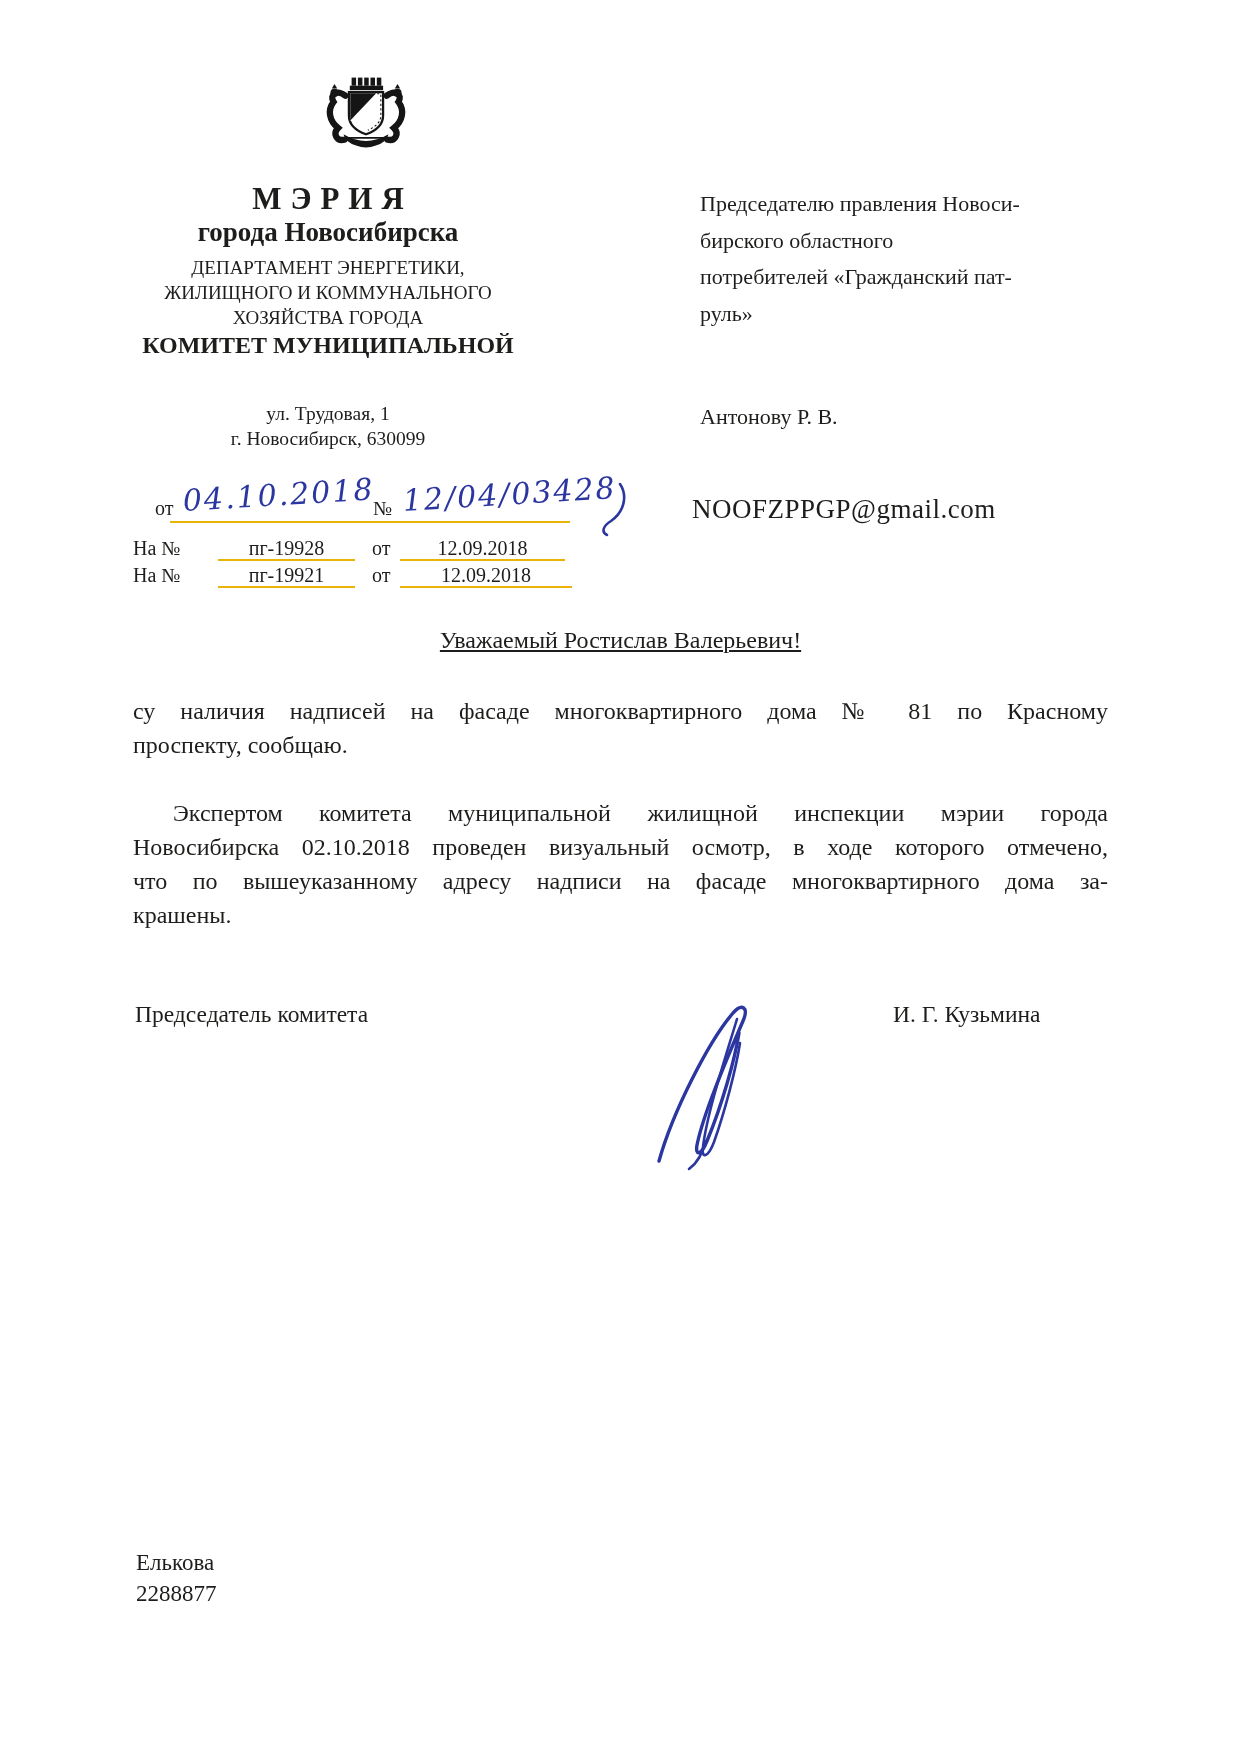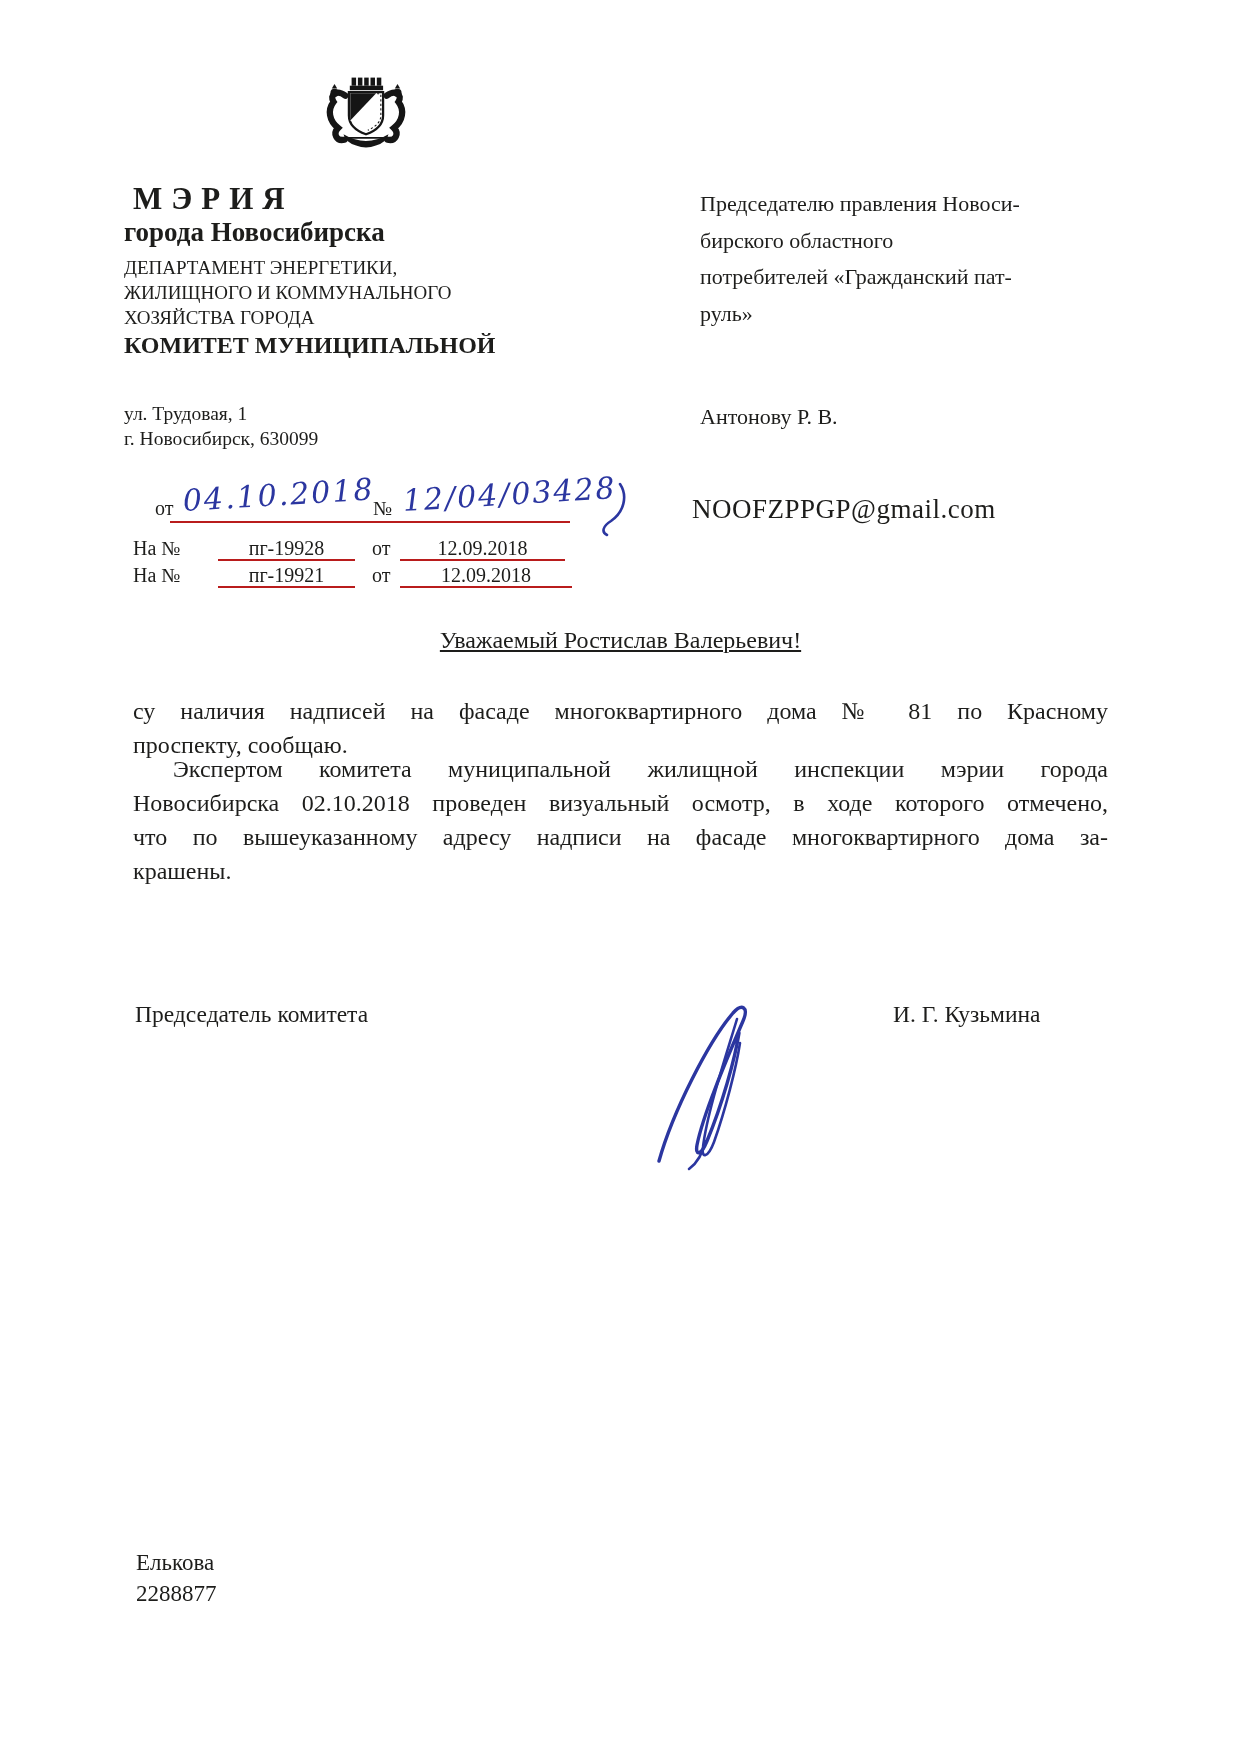--- a/index.html
+++ b/index.html
@@ -4,34 +4,34 @@
 <style>
   * { margin:0; padding:0; box-sizing:border-box; }
   html,body { background:#ffffff; }
   .page {
     position:relative; width:1240px; height:1753px; background:#ffffff;
     font-family:"Liberation Serif", serif; color:#1d1d1b; overflow:hidden;
   }
   .abs { position:absolute; }
 
   
-  .lh { left:124px; width:440px; }
+  .lh { left:108px; width:440px; text-align:center; }
   .lh-title   { top:181px; font-size:31px; font-weight:bold; letter-spacing:9px; padding-left:9px; }
   .lh-city    { top:217px; font-size:27px; font-weight:bold; }
   .lh-dept    { top:255px; font-size:19px; line-height:25px; }
   .lh-comm    { top:333px; font-size:24px; line-height:25px; font-weight:bold; }
   .lh-addr    { top:401px; font-size:19.5px; line-height:25px; }
 
   .fld-label  { font-size:20px; }
   .hw {
     font-family:"DejaVu Serif", serif; font-style:italic;
     font-size:30px; letter-spacing:2px; white-space:nowrap;
     transform:rotate(-3.5deg); transform-origin:left bottom;
   }
-  .uline { border-bottom:2px solid #b91c1c; }
+  .uline { border-bottom:2px solid #eab308; }
 
   .ref-label { font-size:20px; }
   .ref-cell  { font-size:20px; text-align:center; height:24px; }
 
   
   .addr-block { left:700px; top:186px; width:412px; font-size:22px; }
   .addr-block div { line-height:36.5px; }
   .addr-name  { left:700px; top:404px; font-size:22px; }
   .addr-email { left:692px; top:494px; font-size:27px; letter-spacing:0.5px; }
 
@@ -130,21 +130,21 @@
 
   <div class="abs addr-email">NOOFZPPGP@gmail.com</div>
 
   <div class="abs salutation">Уважаемый Ростислав Валерьевич!</div>
 
   <div class="abs body-text" style="top:694px;">
     <div class="bline full">су наличия надписей на фасаде многоквартирного дома № 81 по Красному</div>
     <div class="bline">проспекту, сообщаю.</div>
   </div>
 
-  <div class="abs body-text" style="top:752px;">
+  <div class="abs body-text" style="top:796px;">
     <div class="bline full ind2">Экспертом комитета муниципальной жилищной инспекции мэрии города</div>
     <div class="bline full">Новосибирска 02.10.2018 проведен визуальный осмотр, в ходе которого отмечено,</div>
     <div class="bline full">что по вышеуказанному адресу надписи на фасаде многоквартирного дома за-</div>
     <div class="bline">крашены.</div>
   </div>
 
   <div class="abs sig-title">Председатель комитета</div>
 
   <svg class="abs" style="left:645px; top:993px;" width="140" height="178" viewBox="0 0 140 178">
     <path d="M14,168 C28,118 64,48 88,20 C97,10 104,14 98,28 C80,70 58,122 52,152 C50,163 56,163 62,148 C77,112 90,66 94,40" stroke="#2b36a0" stroke-width="3.4" fill="none" stroke-linecap="round"></path>

